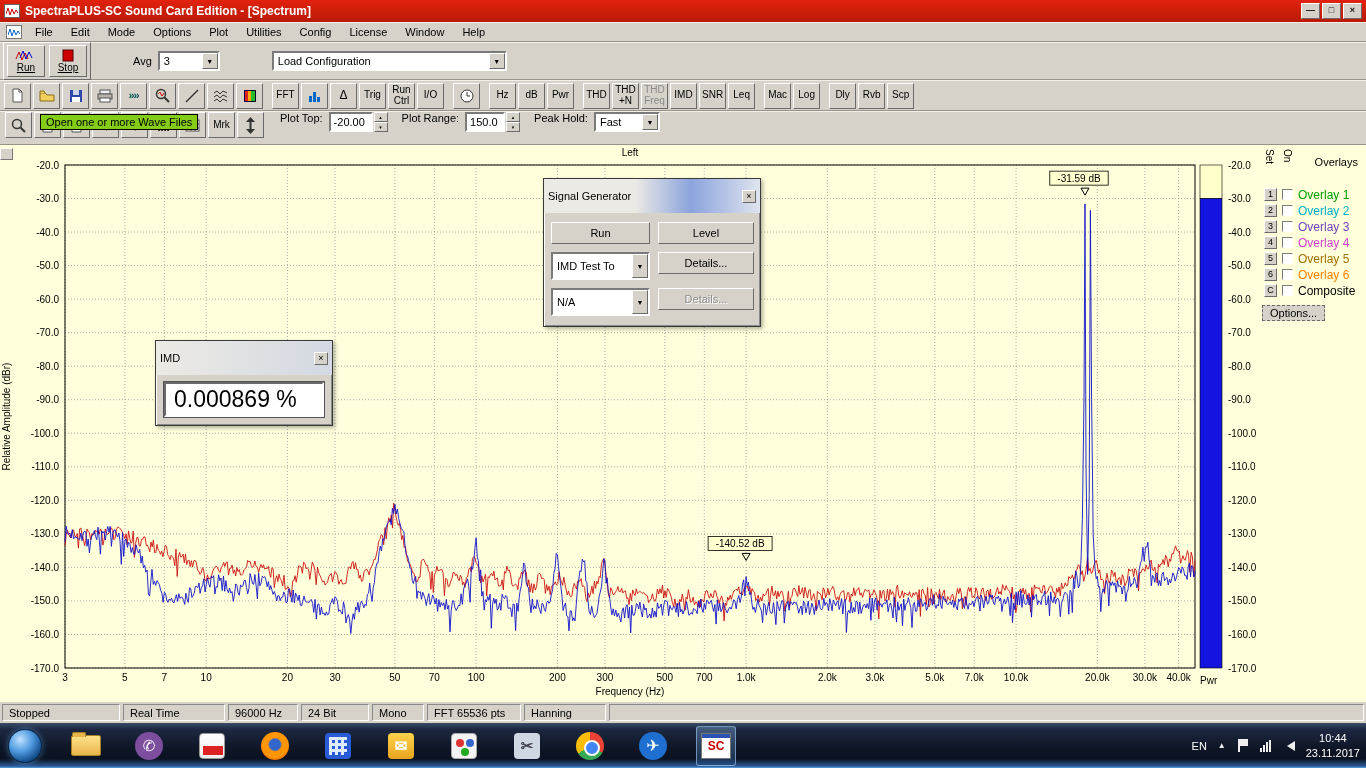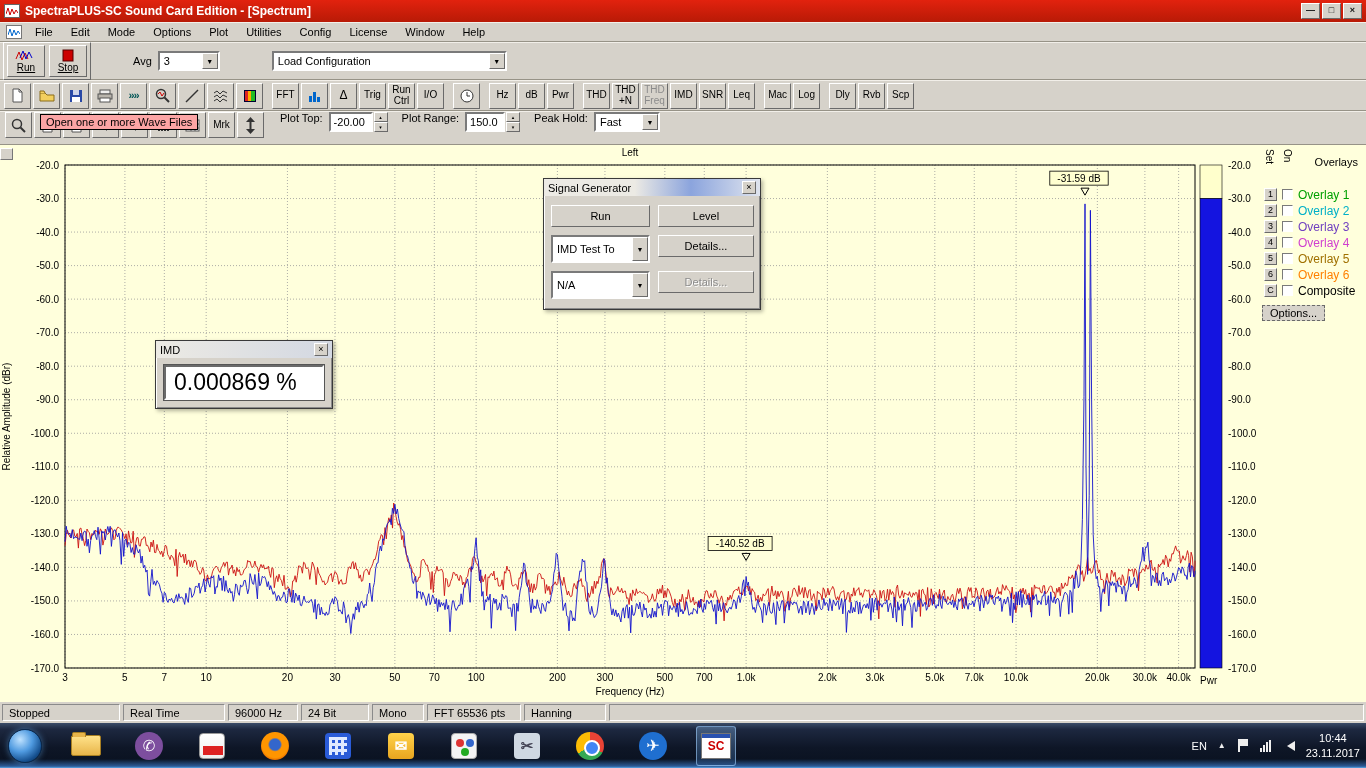--- a/index.html
+++ b/index.html
@@ -41,31 +41,31 @@
 .ovpanel{position:absolute;left:1252px;top:2px;width:112px;height:340px}
 .ov-title{position:absolute;right:6px;top:9px;color:#000}
 .ov-vert{position:absolute;writing-mode:vertical-rl;font-size:10px;top:2px}
 .ov-row{position:absolute;left:12px;display:flex;align-items:center;height:15px}
 .ov-num{width:13px;height:13px;background:#d6d2ca;border:1px solid;border-color:#fff #6a6a6a #6a6a6a #fff;font-size:9px;text-align:center;line-height:11px}
 .ov-cb{width:11px;height:11px;background:#fff;border:1px solid;border-color:#7a7a7a #fff #fff #7a7a7a;margin-left:5px}
 .ov-lab{margin-left:5px;font-size:12px}
 .ov-opt{position:absolute;left:10px;top:158px;padding:1px 7px;background:#d6d2ca;border:1px dashed #6a6a6a;font-size:11px}
 
 .dialog{position:absolute;background:#d6d2ca;border:1px solid #3a3a3a;box-shadow:inset 1px 1px 0 #fff,inset -1px -1px 0 #8a8a8a,2px 2px 4px rgba(0,0,0,.3);z-index:40}
-.dlg-title{height:17px;display:flex;align-items:center;padding:0 4px;font-size:11px;color:#000}
+.dlg-title{height:17px;display:flex;align-items:center;padding:17px 4px;font-size:11px;color:#000}
 .sg-title{background:linear-gradient(90deg,#eceae4 0%,#eceae4 42%,#8ba4dd 68%,#dfe4ee 100%)}
 .imd-title{background:linear-gradient(90deg,#eceae4,#d3d8e2)}
 .dlg-close{margin-left:auto;width:14px;height:13px;background:#d6d2ca;border:1px solid;border-color:#fff #6a6a6a #6a6a6a #fff;font-size:9px;line-height:11px;text-align:center}
 .sg-body{padding:9px 7px 10px 7px}
 .sg-grid{display:grid;grid-template-columns:99px 96px;gap:8px 8px}
 .btn{height:22px;background:#d6d2ca;border:1px solid;border-color:#fff #6a6a6a #6a6a6a #fff;font-family:"Liberation Sans",sans-serif;font-size:11px;color:#000}
 .btn.disabled{color:#8d8d8d;text-shadow:1px 1px 0 #fff}
 .combo.small{height:28px}
 .imd-box{margin:7px 8px 8px 8px;background:#fff;border:2px solid;border-color:#6a6a6a #fff #fff #6a6a6a;outline:1px solid #555;padding:2px 8px;font-size:23px;color:#000}
-.tooltip{position:absolute;left:40px;top:114px;background:#fca5a5;border:1px solid #000;padding:1px 5px;font-size:11px;z-index:50;white-space:nowrap}
+.tooltip{position:absolute;left:40px;top:114px;background:#84cc16;border:1px solid #000;padding:1px 5px;font-size:11px;z-index:50;white-space:nowrap}
 
 .statusbar{position:absolute;left:0;top:702px;width:1366px;height:21px;background:#d6d2ca;display:flex;align-items:center;padding:0 2px;gap:3px}
 .seg{height:17px;border:1px solid;border-color:#8a8a8a #fff #fff #8a8a8a;padding:1px 6px;line-height:14px;white-space:nowrap;overflow:hidden}
 
 .taskbar{position:absolute;left:0;top:723px;width:1366px;height:45px;display:flex;align-items:center;z-index:70;background:linear-gradient(180deg,#3a4c68 0%,#1d2840 14%,#0e1627 55%,#0b1322 80%,#2c5a96 96%,#59a7e8 100%)}
 .orb{width:34px;height:34px;border-radius:50%;margin-left:8px;background:radial-gradient(circle at 35% 30%,#bfe2ff,#4f9ae0 40%,#16508f 72%,#082948 95%);border:1px solid #0a2a50;box-shadow:0 0 6px #68b4f780}
 #taskbar-apps{display:flex;gap:23px;margin-left:24px;align-items:center}
 .task-app{width:40px;height:40px;display:flex;align-items:center;justify-content:center}
 .task-app.active{background:linear-gradient(rgba(140,190,240,.35),rgba(40,80,130,.45));border:1px solid rgba(160,205,250,.6);border-radius:3px}
 .ti-folder{width:30px;height:21px;background:linear-gradient(#ffe28a,#e8b54a);border:1px solid #a87f22;border-radius:2px;position:relative}

